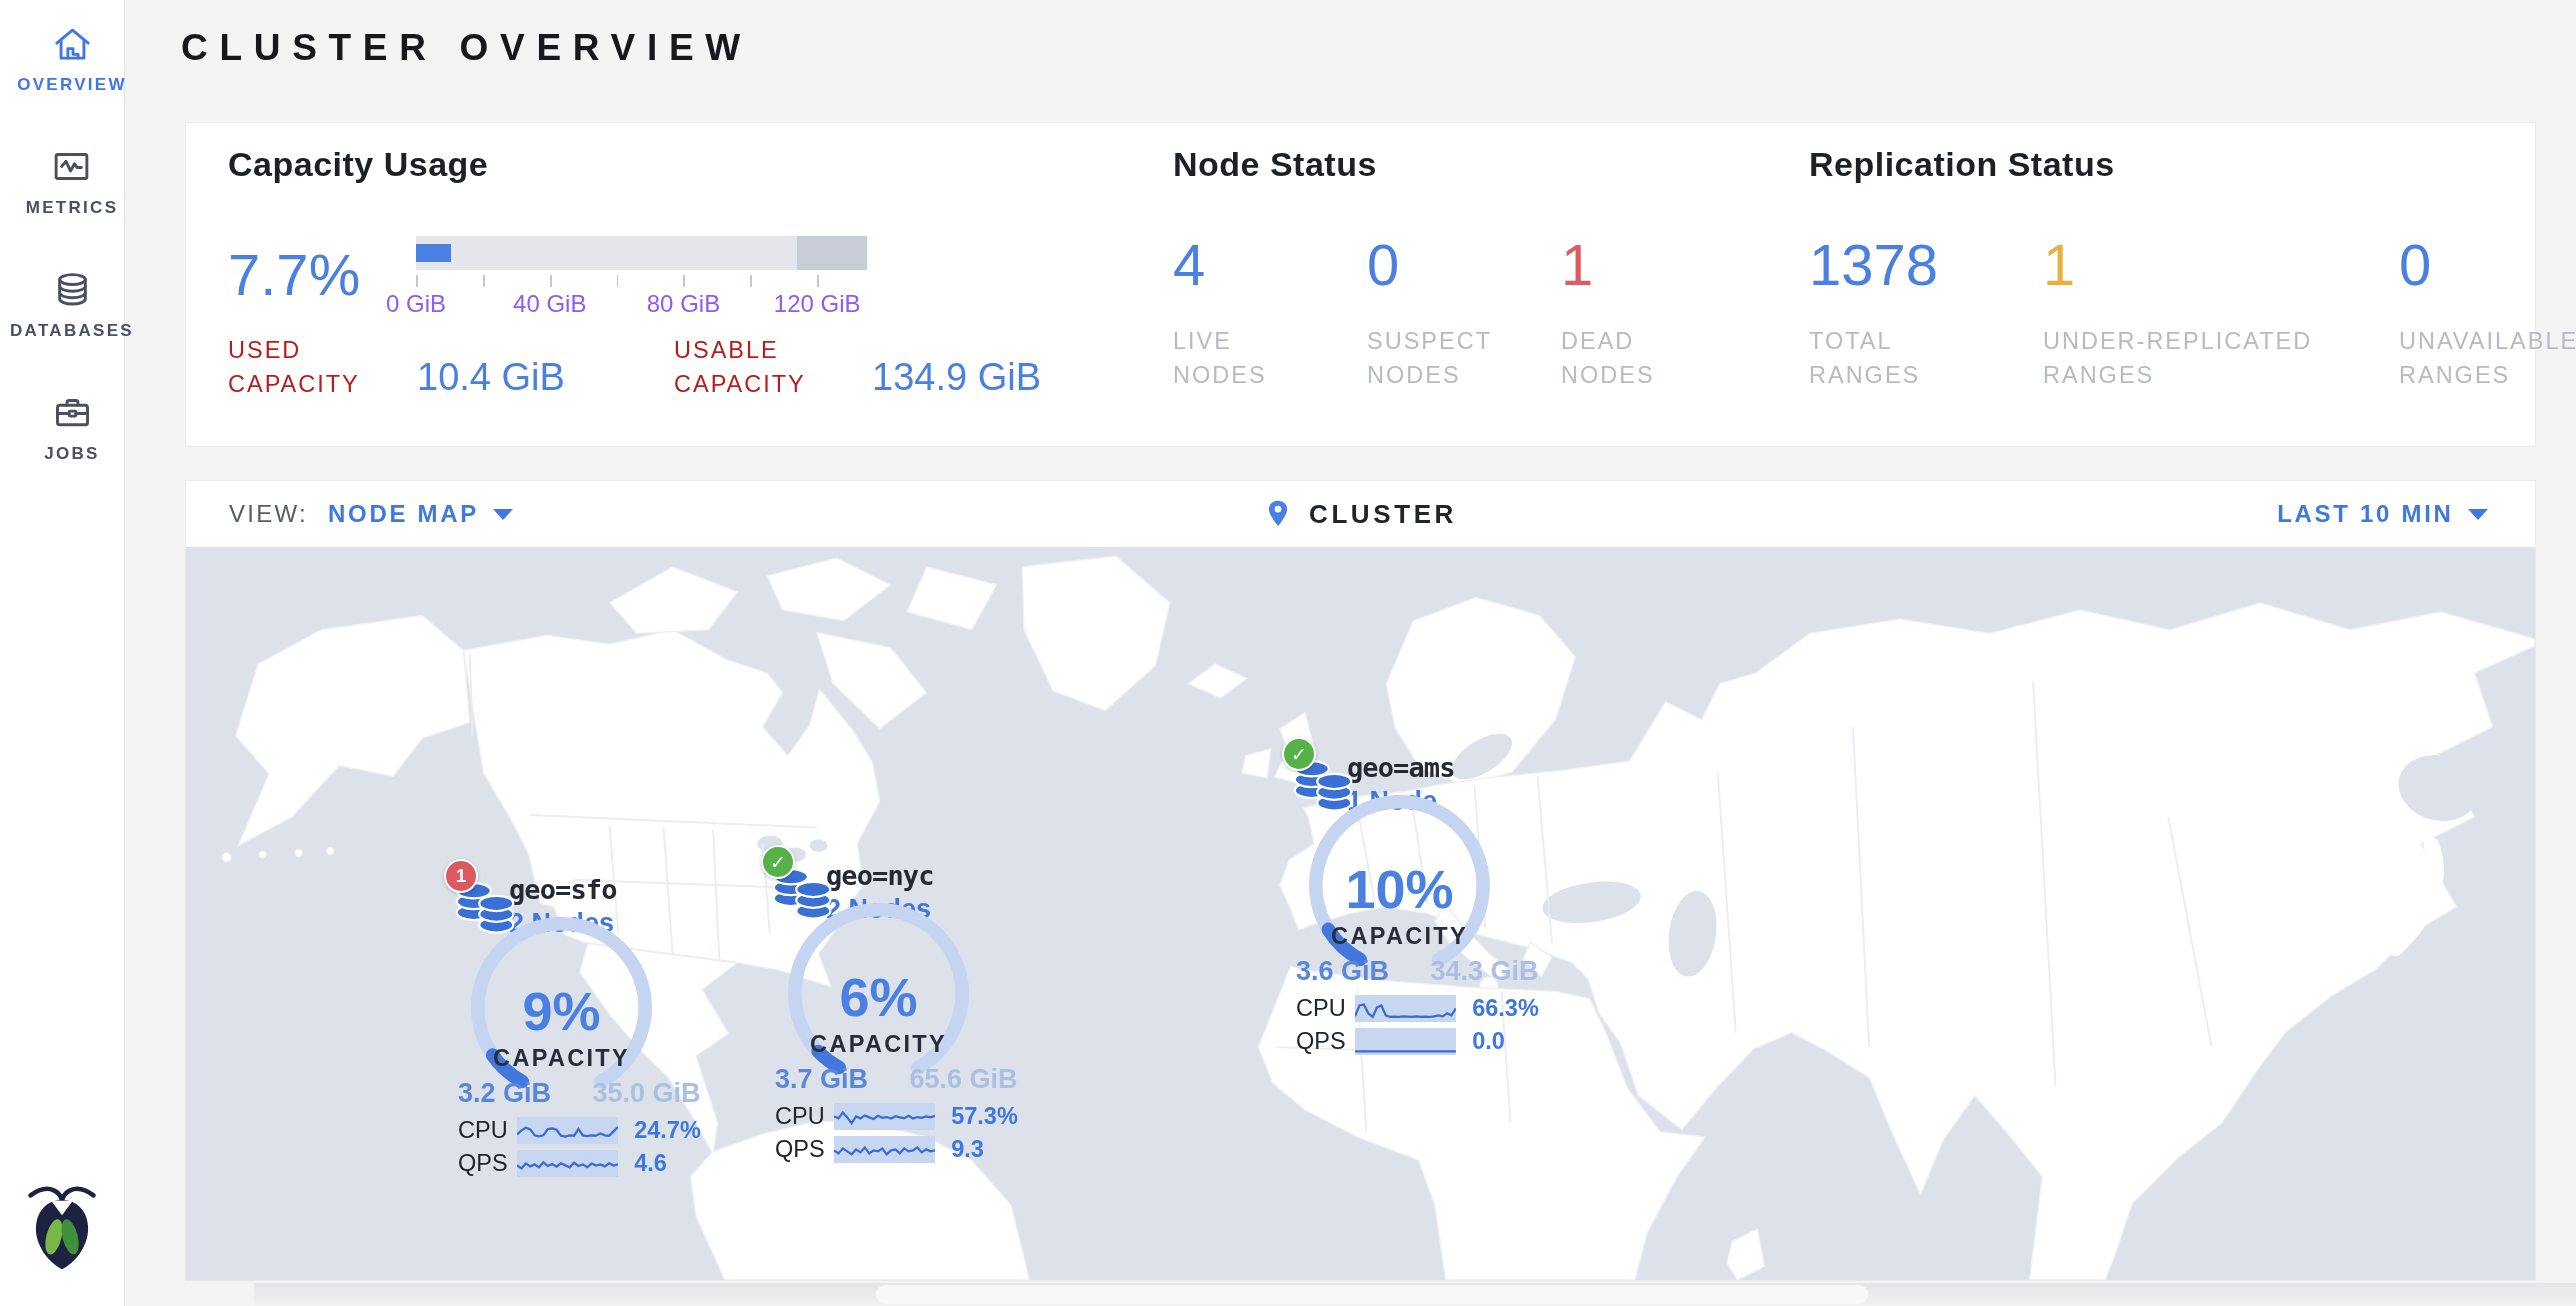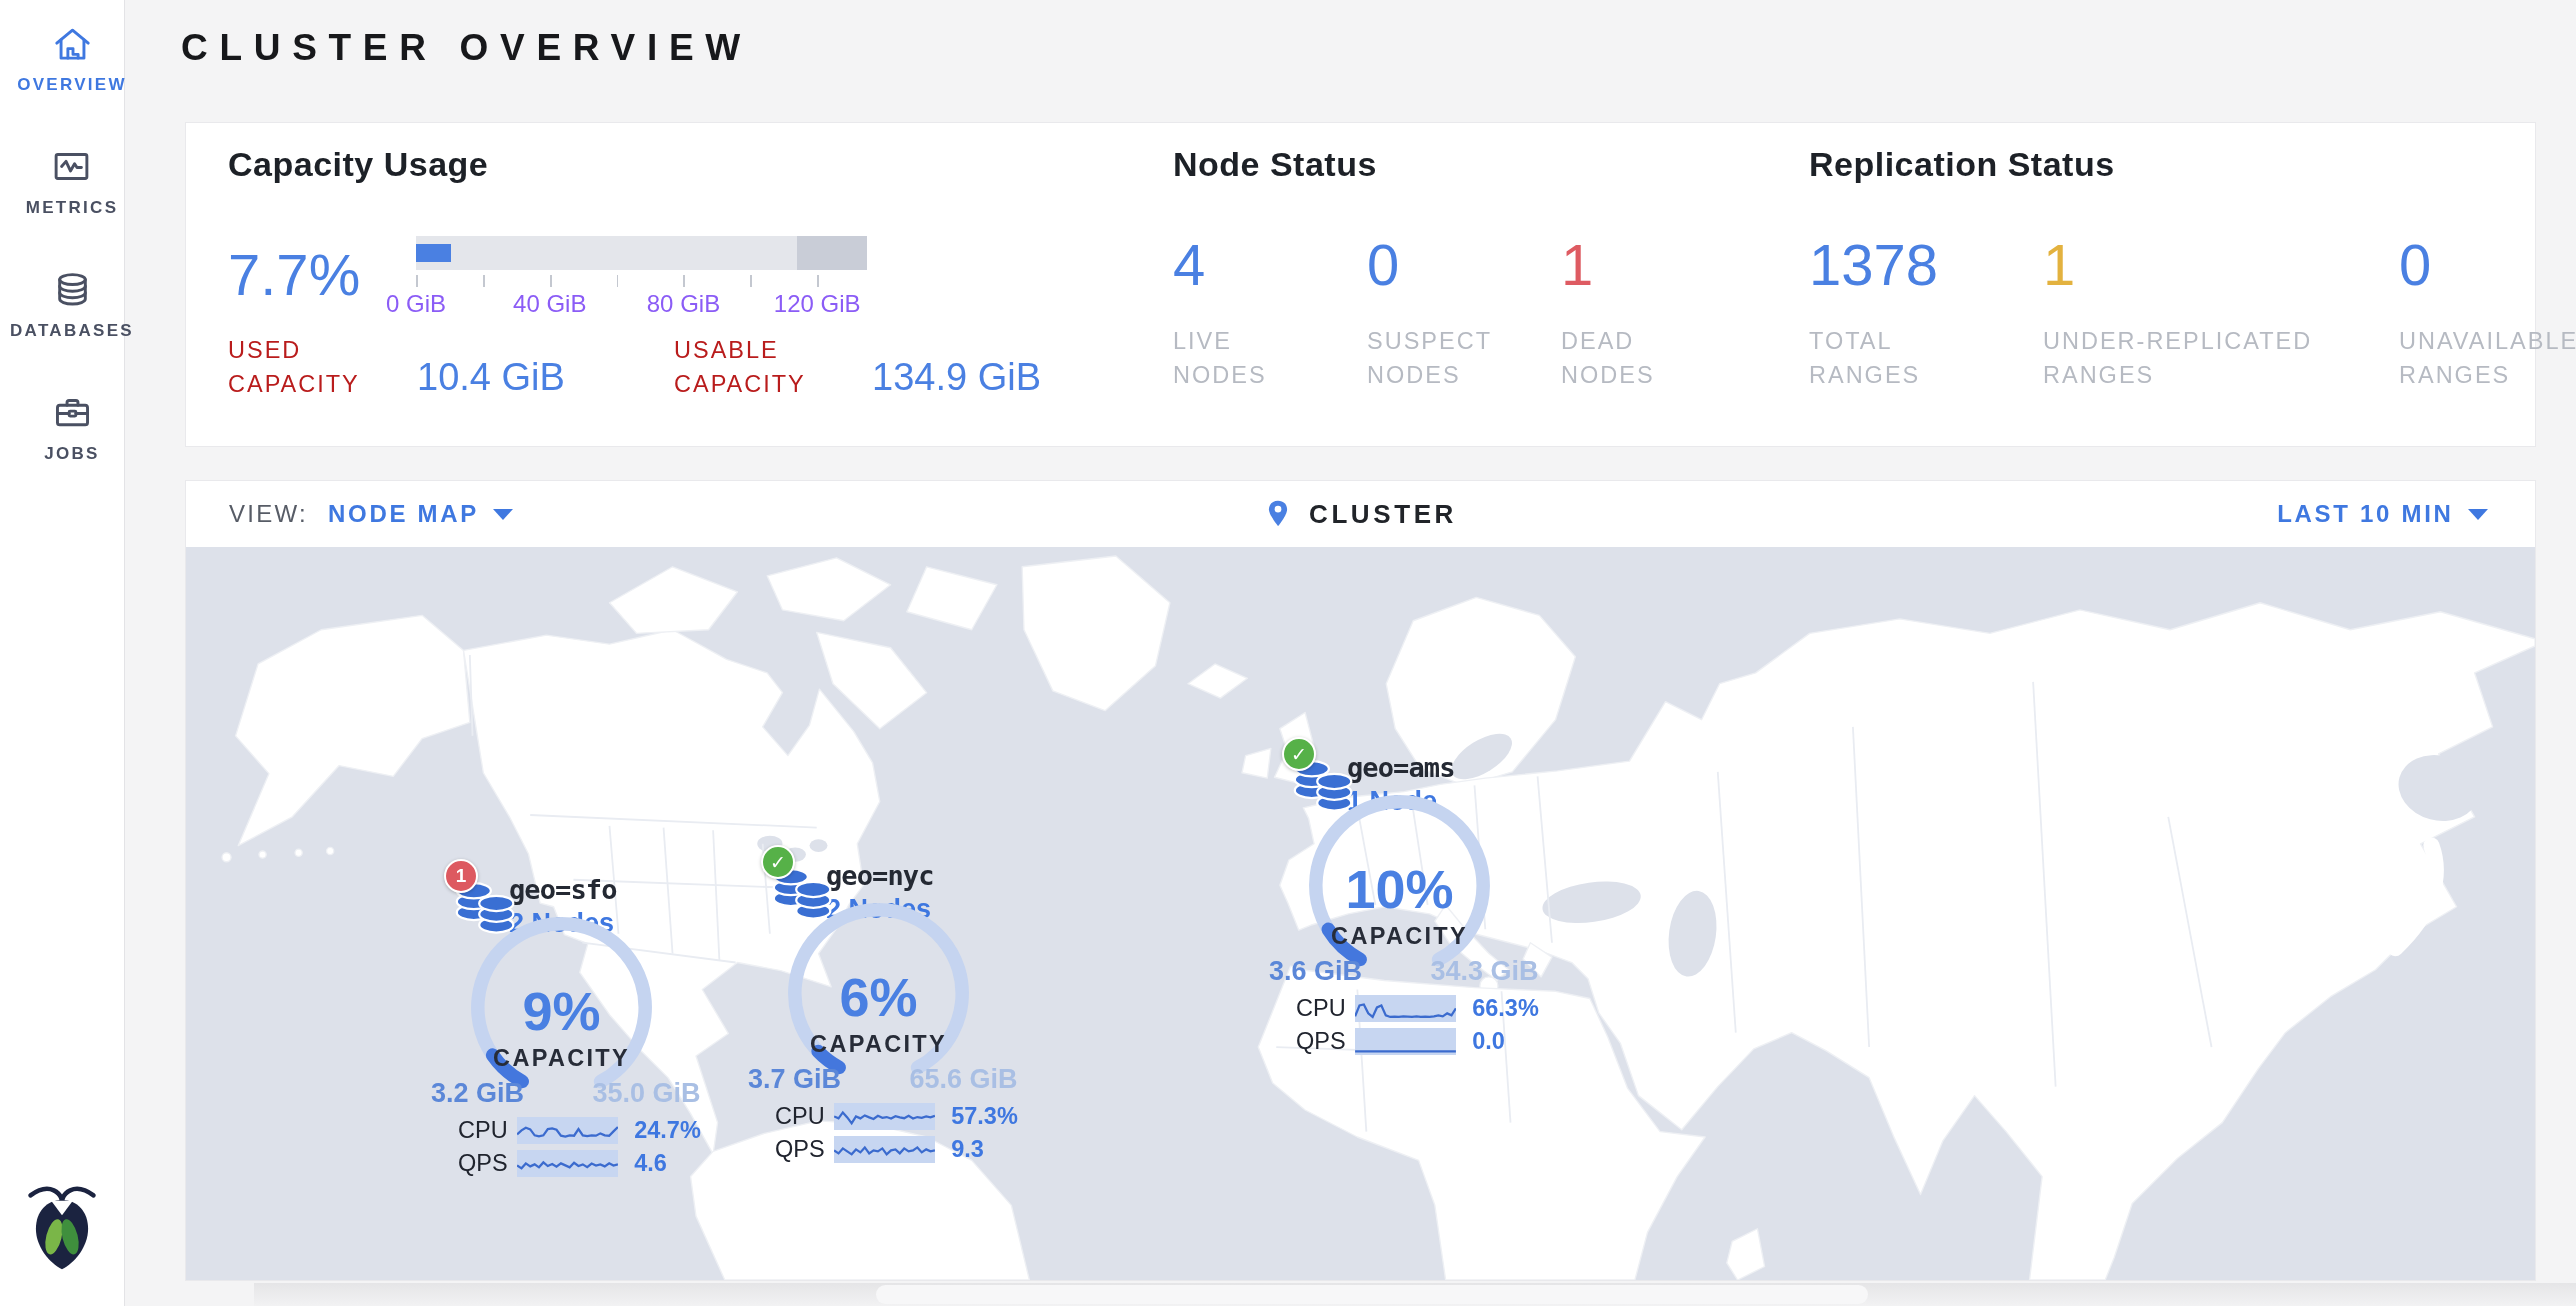--- a/index.html
+++ b/index.html
@@ -78,21 +78,21 @@
   .dbicon{position:absolute;left:47px;top:23.5px;z-index:2;}
   .m-name{position:absolute;left:101px;top:20px;font-size:27px;font-weight:700;color:#242933;
     font-family:"DejaVu Sans Mono","Liberation Mono",monospace;letter-spacing:-0.9px;}
   .m-nodes{position:absolute;left:101px;top:54px;font-size:27px;font-weight:700;color:#3e77e0;cursor:pointer;}
   .gauge-wrap{position:absolute;left:59px;top:59px;width:189px;height:189px;}
   .gauge-bg{fill:none;stroke:#c5d4f0;stroke-width:15;stroke-dasharray:84.5 15.5;stroke-linecap:round;}
   .gauge-fg{fill:none;stroke:#4477dd;stroke-width:15;stroke-linecap:round;}
   .m-pct{position:absolute;left:0;right:0;top:126px;text-align:center;font-size:54px;font-weight:600;color:#4a80e2;}
   .m-cap{position:absolute;left:0;right:0;top:191px;text-align:center;font-size:23.5px;font-weight:700;
     letter-spacing:2.3px;color:#272c38;}
-  .m-vals{position:absolute;left:23px;right:14.4px;top:224px;display:flex;justify-content:space-between;}
+  .m-vals{position:absolute;left:50px;right:14.4px;top:224px;display:flex;justify-content:space-between;}
   .m-used{font-size:27px;font-weight:600;color:#5b87d8;}
   .m-total{font-size:27px;font-weight:600;color:#a9bfe4;}
   .m-row{position:absolute;left:50px;right:0;display:flex;align-items:center;}
   .m-row.cpu{top:263px;} .m-row.qps{top:296px;}
   .m-metric-label{width:52px;font-size:23.5px;font-weight:400;color:#20242e;}
   .spark{width:101px;height:27px;background:#c7d6f1;margin-left:7.2px;flex:none;}
   .spark polyline{fill:none;stroke:#3b6bce;stroke-width:2.5;}
   .m-metric-val{margin-left:16px;font-size:23.5px;font-weight:700;color:#3e77e0;}
 
   

